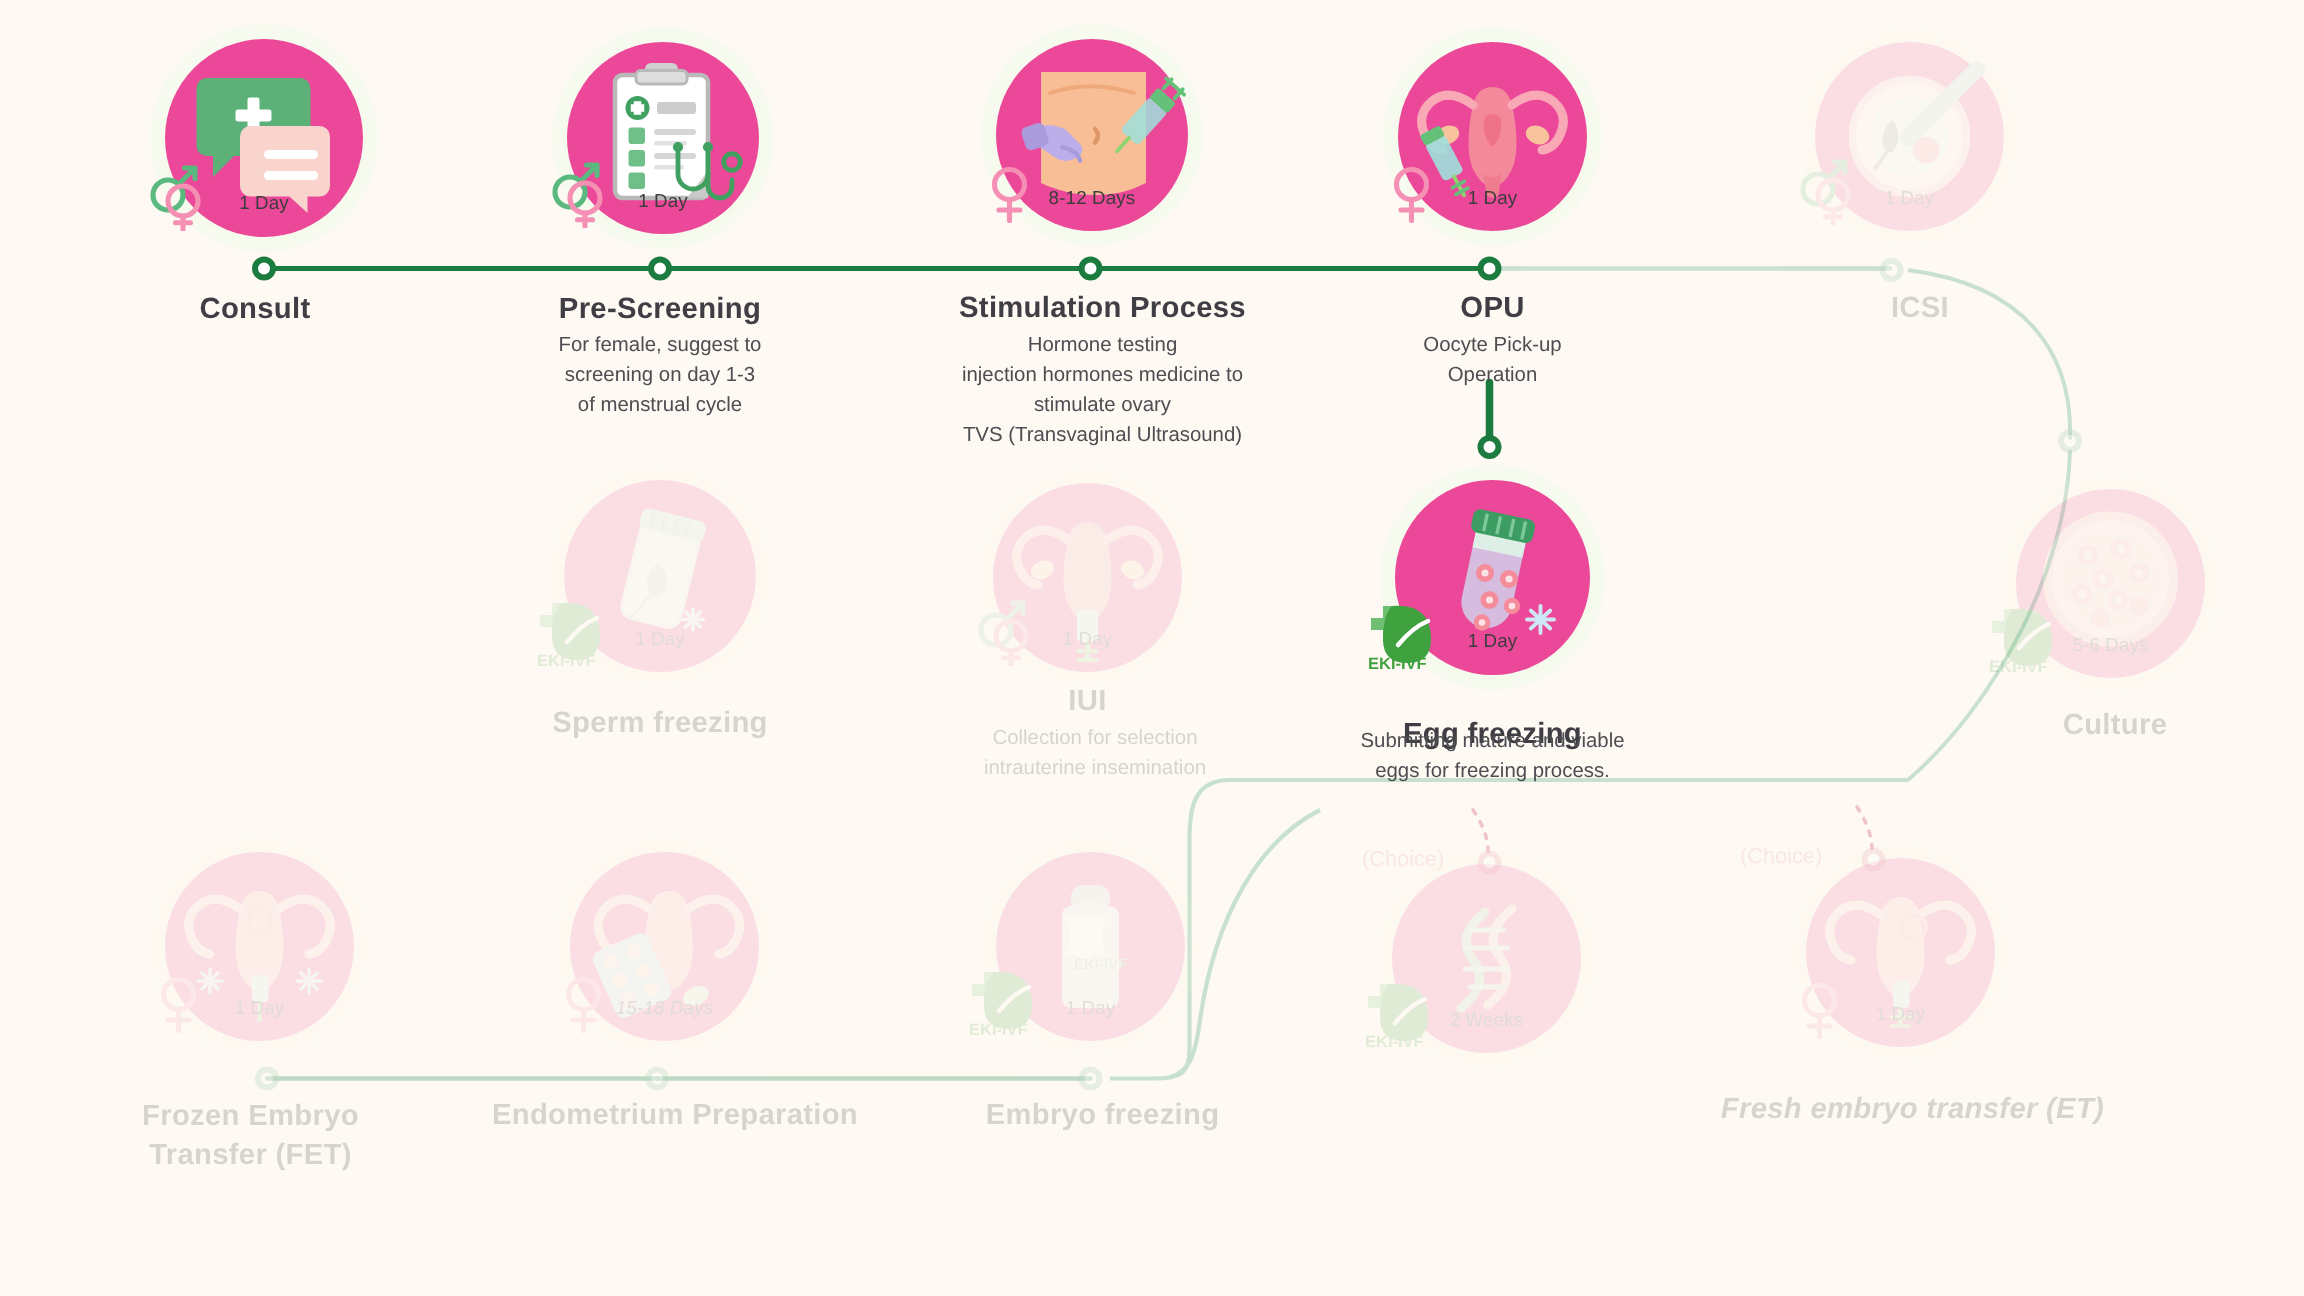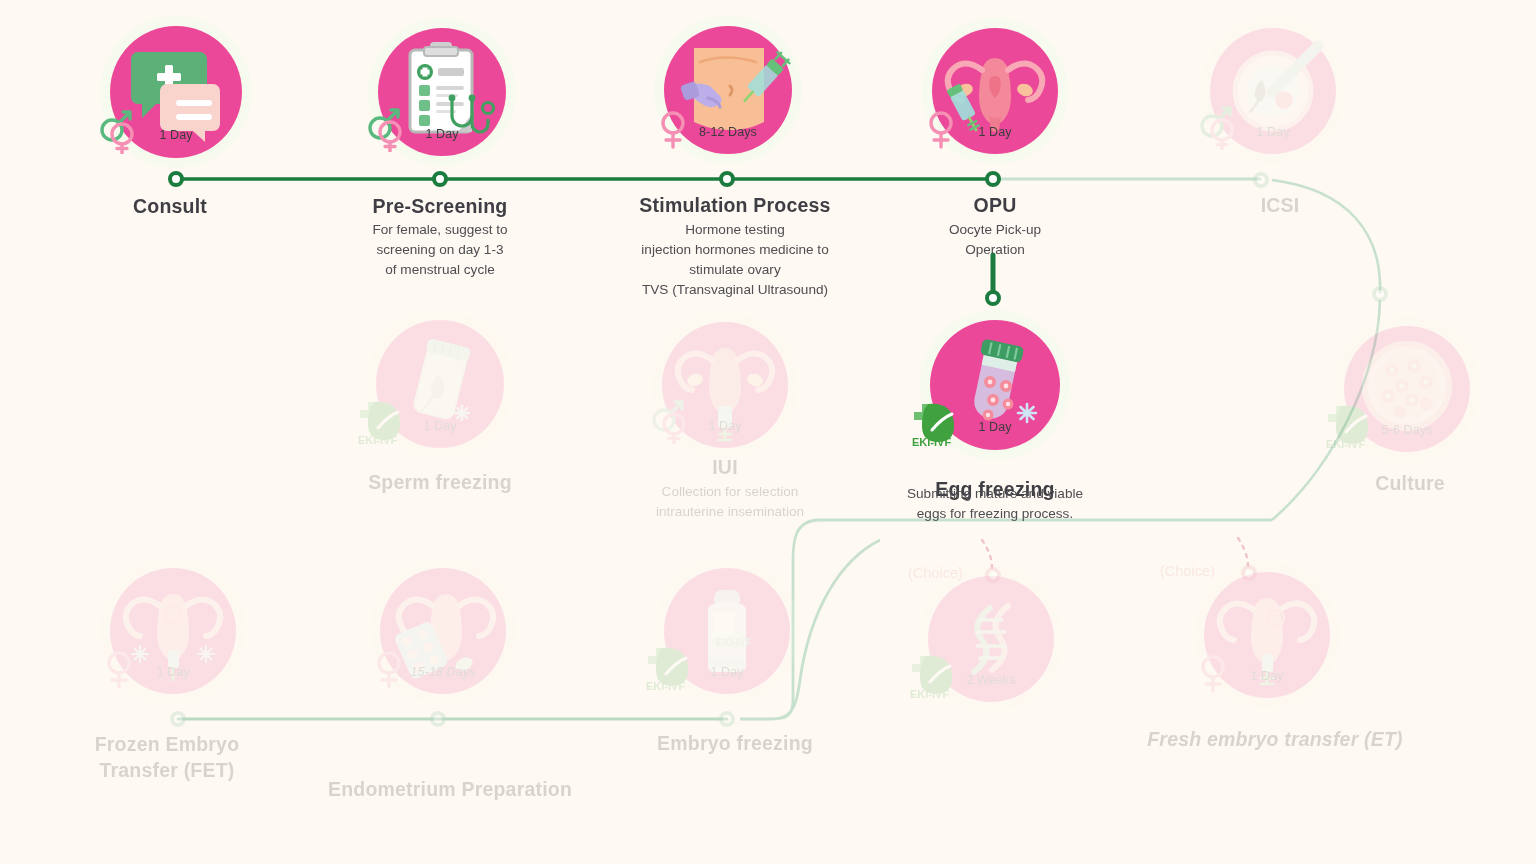--- a/index.html
+++ b/index.html
@@ -405,21 +405,21 @@
         <ellipse cx="84" cy="96" rx="9" ry="6" fill="#CFE8CE" transform="rotate(-25 84 96)"></ellipse>
       </svg>
       <div class="daylab">15-18 Days</div>
       <svg class="gender fem" viewBox="0 0 30 44">
         <circle cx="15" cy="15" r="10" fill="none" stroke="#F58FB4" stroke-width="3.4"></circle>
         <path d="M15 25 v14 M8 32 h14" fill="none" stroke="#F58FB4" stroke-width="3.4" stroke-linecap="round"></path>
       </svg>
     </div>
   </div>
   <div class="dot pale f-35" style="left:430px;top:711px;"></div>
-  <div class="title f-20" style="left:300px;top:732px;width:300px;margin-top:46px;">Endometrium Preparation</div>
+  <div class="title f-20" style="left:300px;top:732px;width:300px;">Endometrium Preparation</div>
 
   <div class="node f-15" style="left:664px;top:568px;">
     <div class="bubble" style="width:126px;height:126px;">
       <svg class="art" viewBox="0 0 126 126">
         <rect x="44" y="36" width="38" height="68" rx="6" fill="#EAF1F8"></rect>
         <rect x="50" y="22" width="26" height="18" rx="8" fill="#CBD6DE"></rect>
         <rect x="52" y="34" width="22" height="8" rx="3" fill="#E6EDF3"></rect>
         <path d="M46 44 q8 14 0 26 q10 -6 14 6 q4 -14 14 -6 q-8 -12 0 -26z" fill="#FFFFFF" opacity=".85"></path>
         <rect x="44" y="92" width="38" height="8" rx="3" fill="#DCE6EE"></rect>
         <text x="52" y="78" font-family="Liberation Sans, sans-serif" font-size="10" fill="#9FCBA6" font-weight="bold">EKI-IVF</text>

